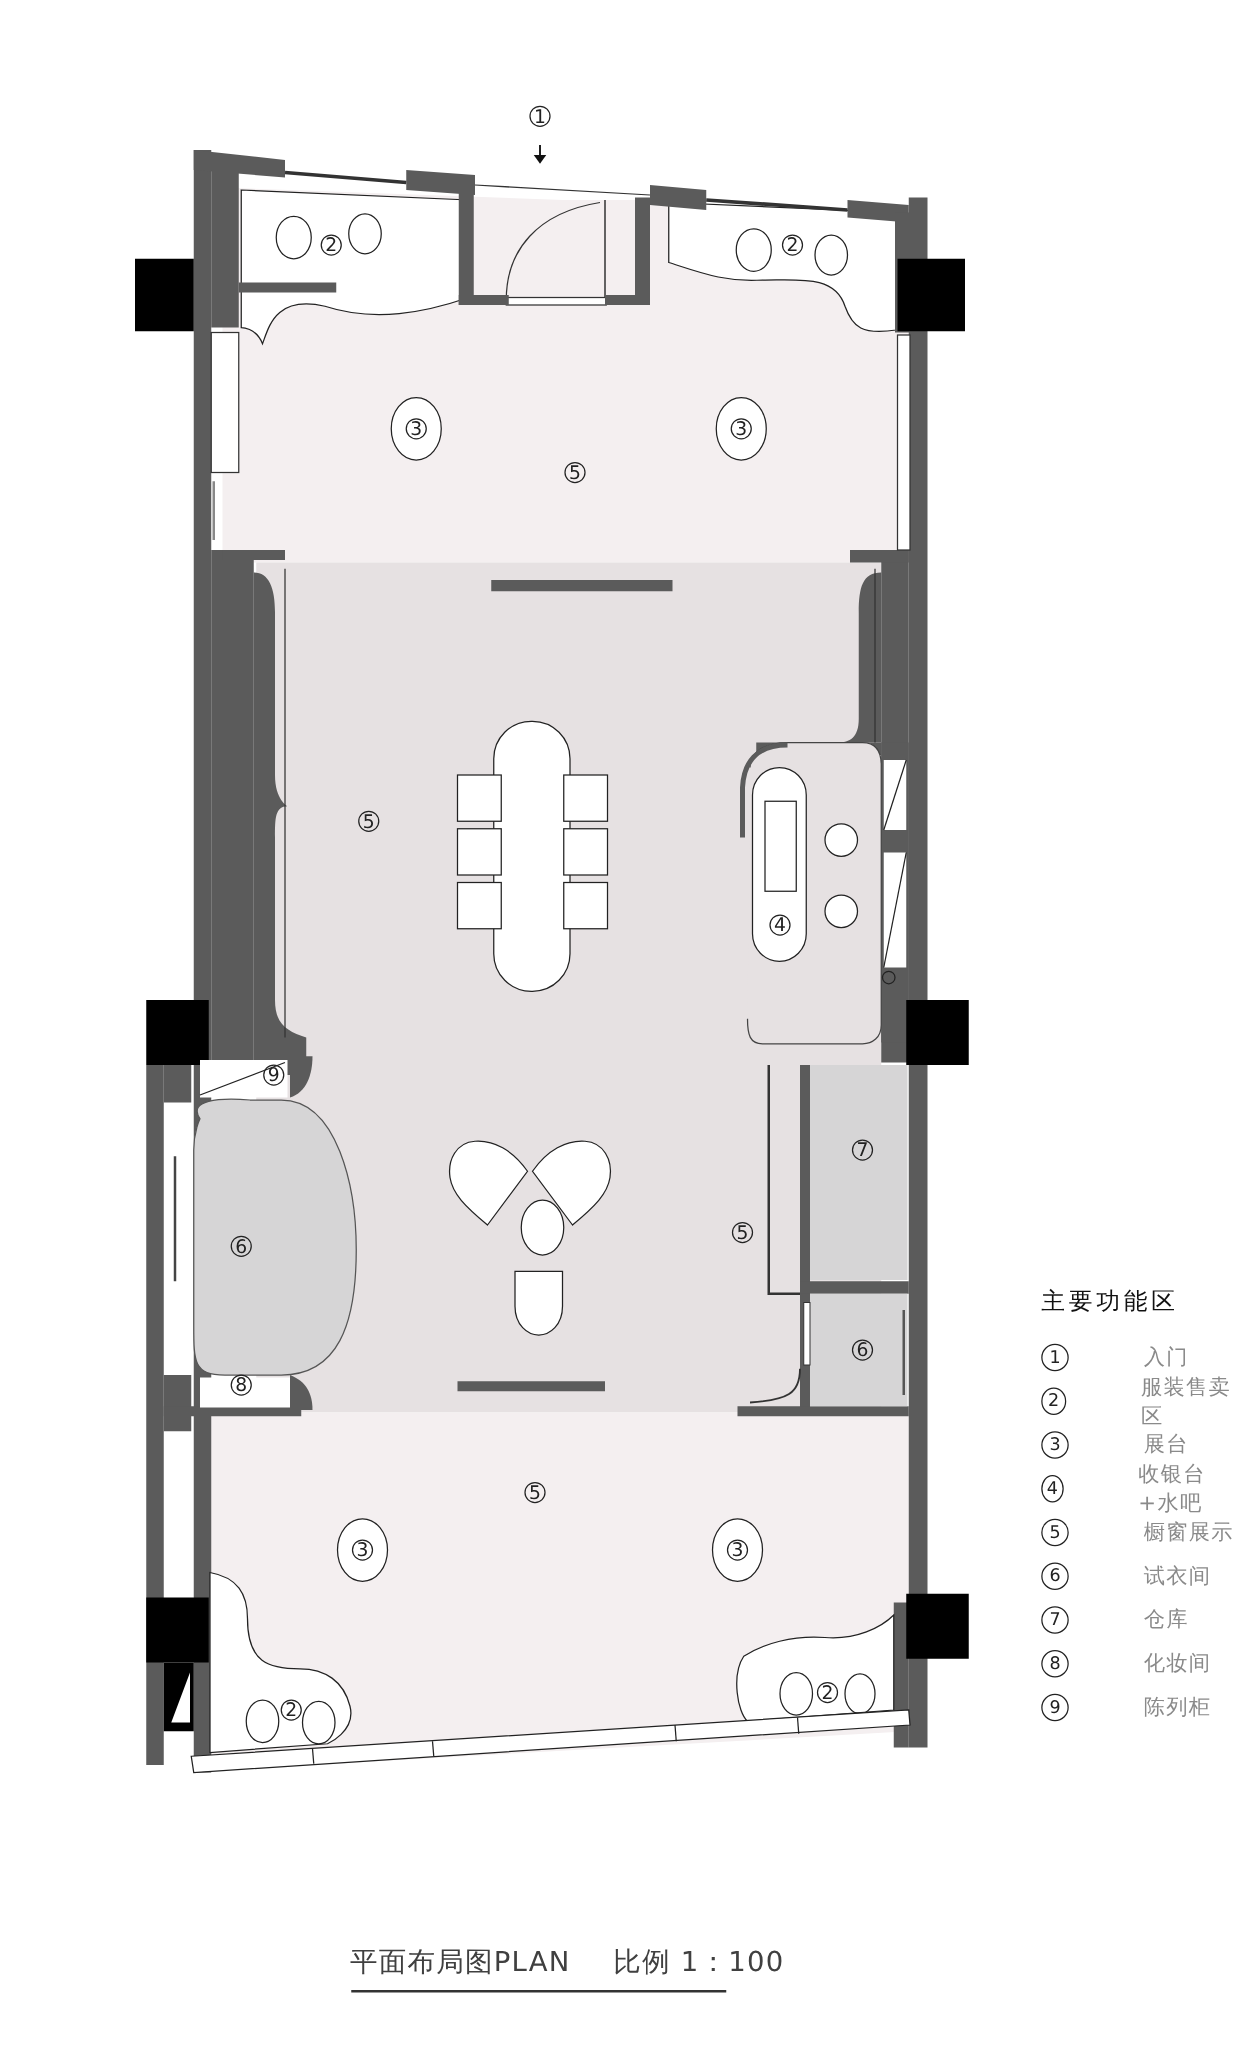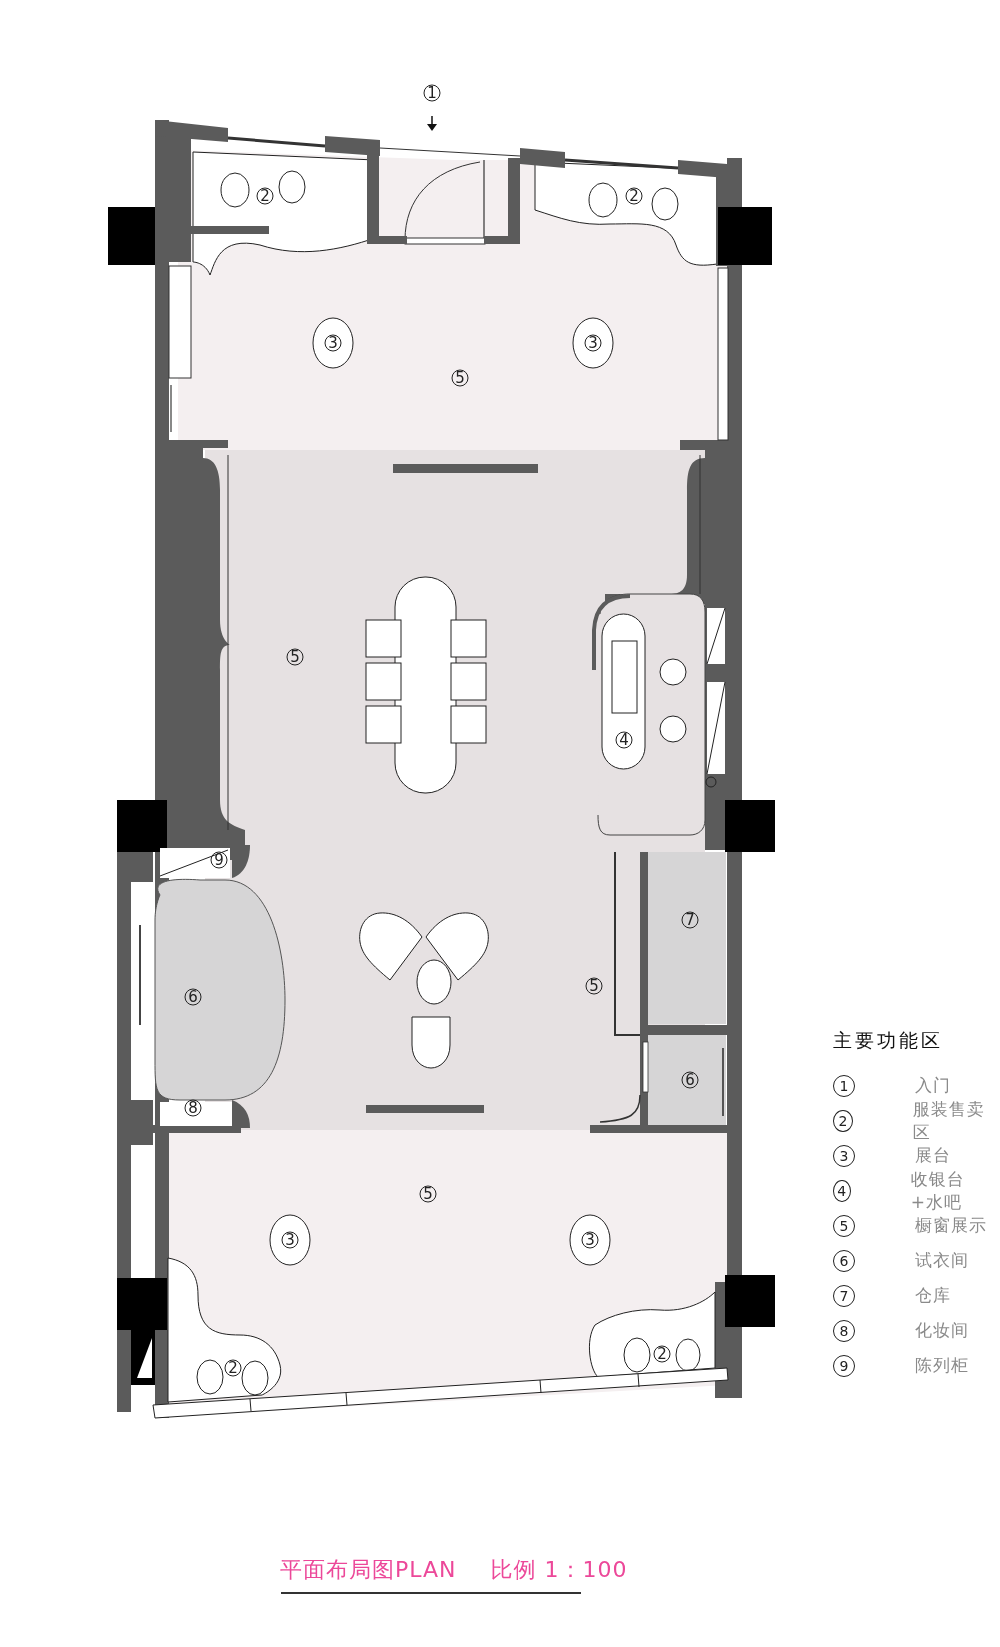--- a/index.html
+++ b/index.html
@@ -6,21 +6,21 @@
   body { width:1000px; height:1647px; position:relative; overflow:hidden;
          font-family:"DejaVu Sans", sans-serif; }
   #plan { position:absolute; left:0; top:0; width:1000px; height:1647px; }
   .lbl { font-family:"DejaVu Sans", sans-serif; font-size:15px; fill:#222; text-anchor:middle; dominant-baseline:central; }
   .legend { position:absolute; left:833px; top:1028px; width:160px; }
   .legend-title { font-family:"DejaVu Serif", serif; font-size:19px; color:#111; letter-spacing:3px; margin:0 0 14px 0; font-weight:500; }
   .legend-item { display:flex; align-items:center; height:35px; }
   .legend-num { width:22px; height:22px; border:1.4px solid #222; border-radius:50%; display:flex; align-items:center; justify-content:center;
                 font-size:14px; color:#222; box-sizing:border-box; margin-right:12px; }
   .legend-text { font-size:17px; color:#8a8a8a; letter-spacing:1px;margin-left:48px; }
-  .caption { position:absolute; left:280px; top:1555px; width:320px; font-size:22px; color:#ec4899; letter-spacing:1px; white-space:nowrap; }
+  .caption { position:absolute; left:280px; top:1555px; width:320px; font-size:22px; color:#404040; letter-spacing:1px; white-space:nowrap; }
   .caption .scale { margin-left:34px; }
   .caption-line { position:absolute; left:281px; top:1592px; width:300px; height:2px; background:#333; }
 </style>
 </head>
 <body>
 
 <svg id="plan" viewBox="0 0 1000 1647" xmlns="http://www.w3.org/2000/svg">
 
   <polygon points="178,150 727,170 727,450 178,450" fill="#f4eff0"></polygon>
 

